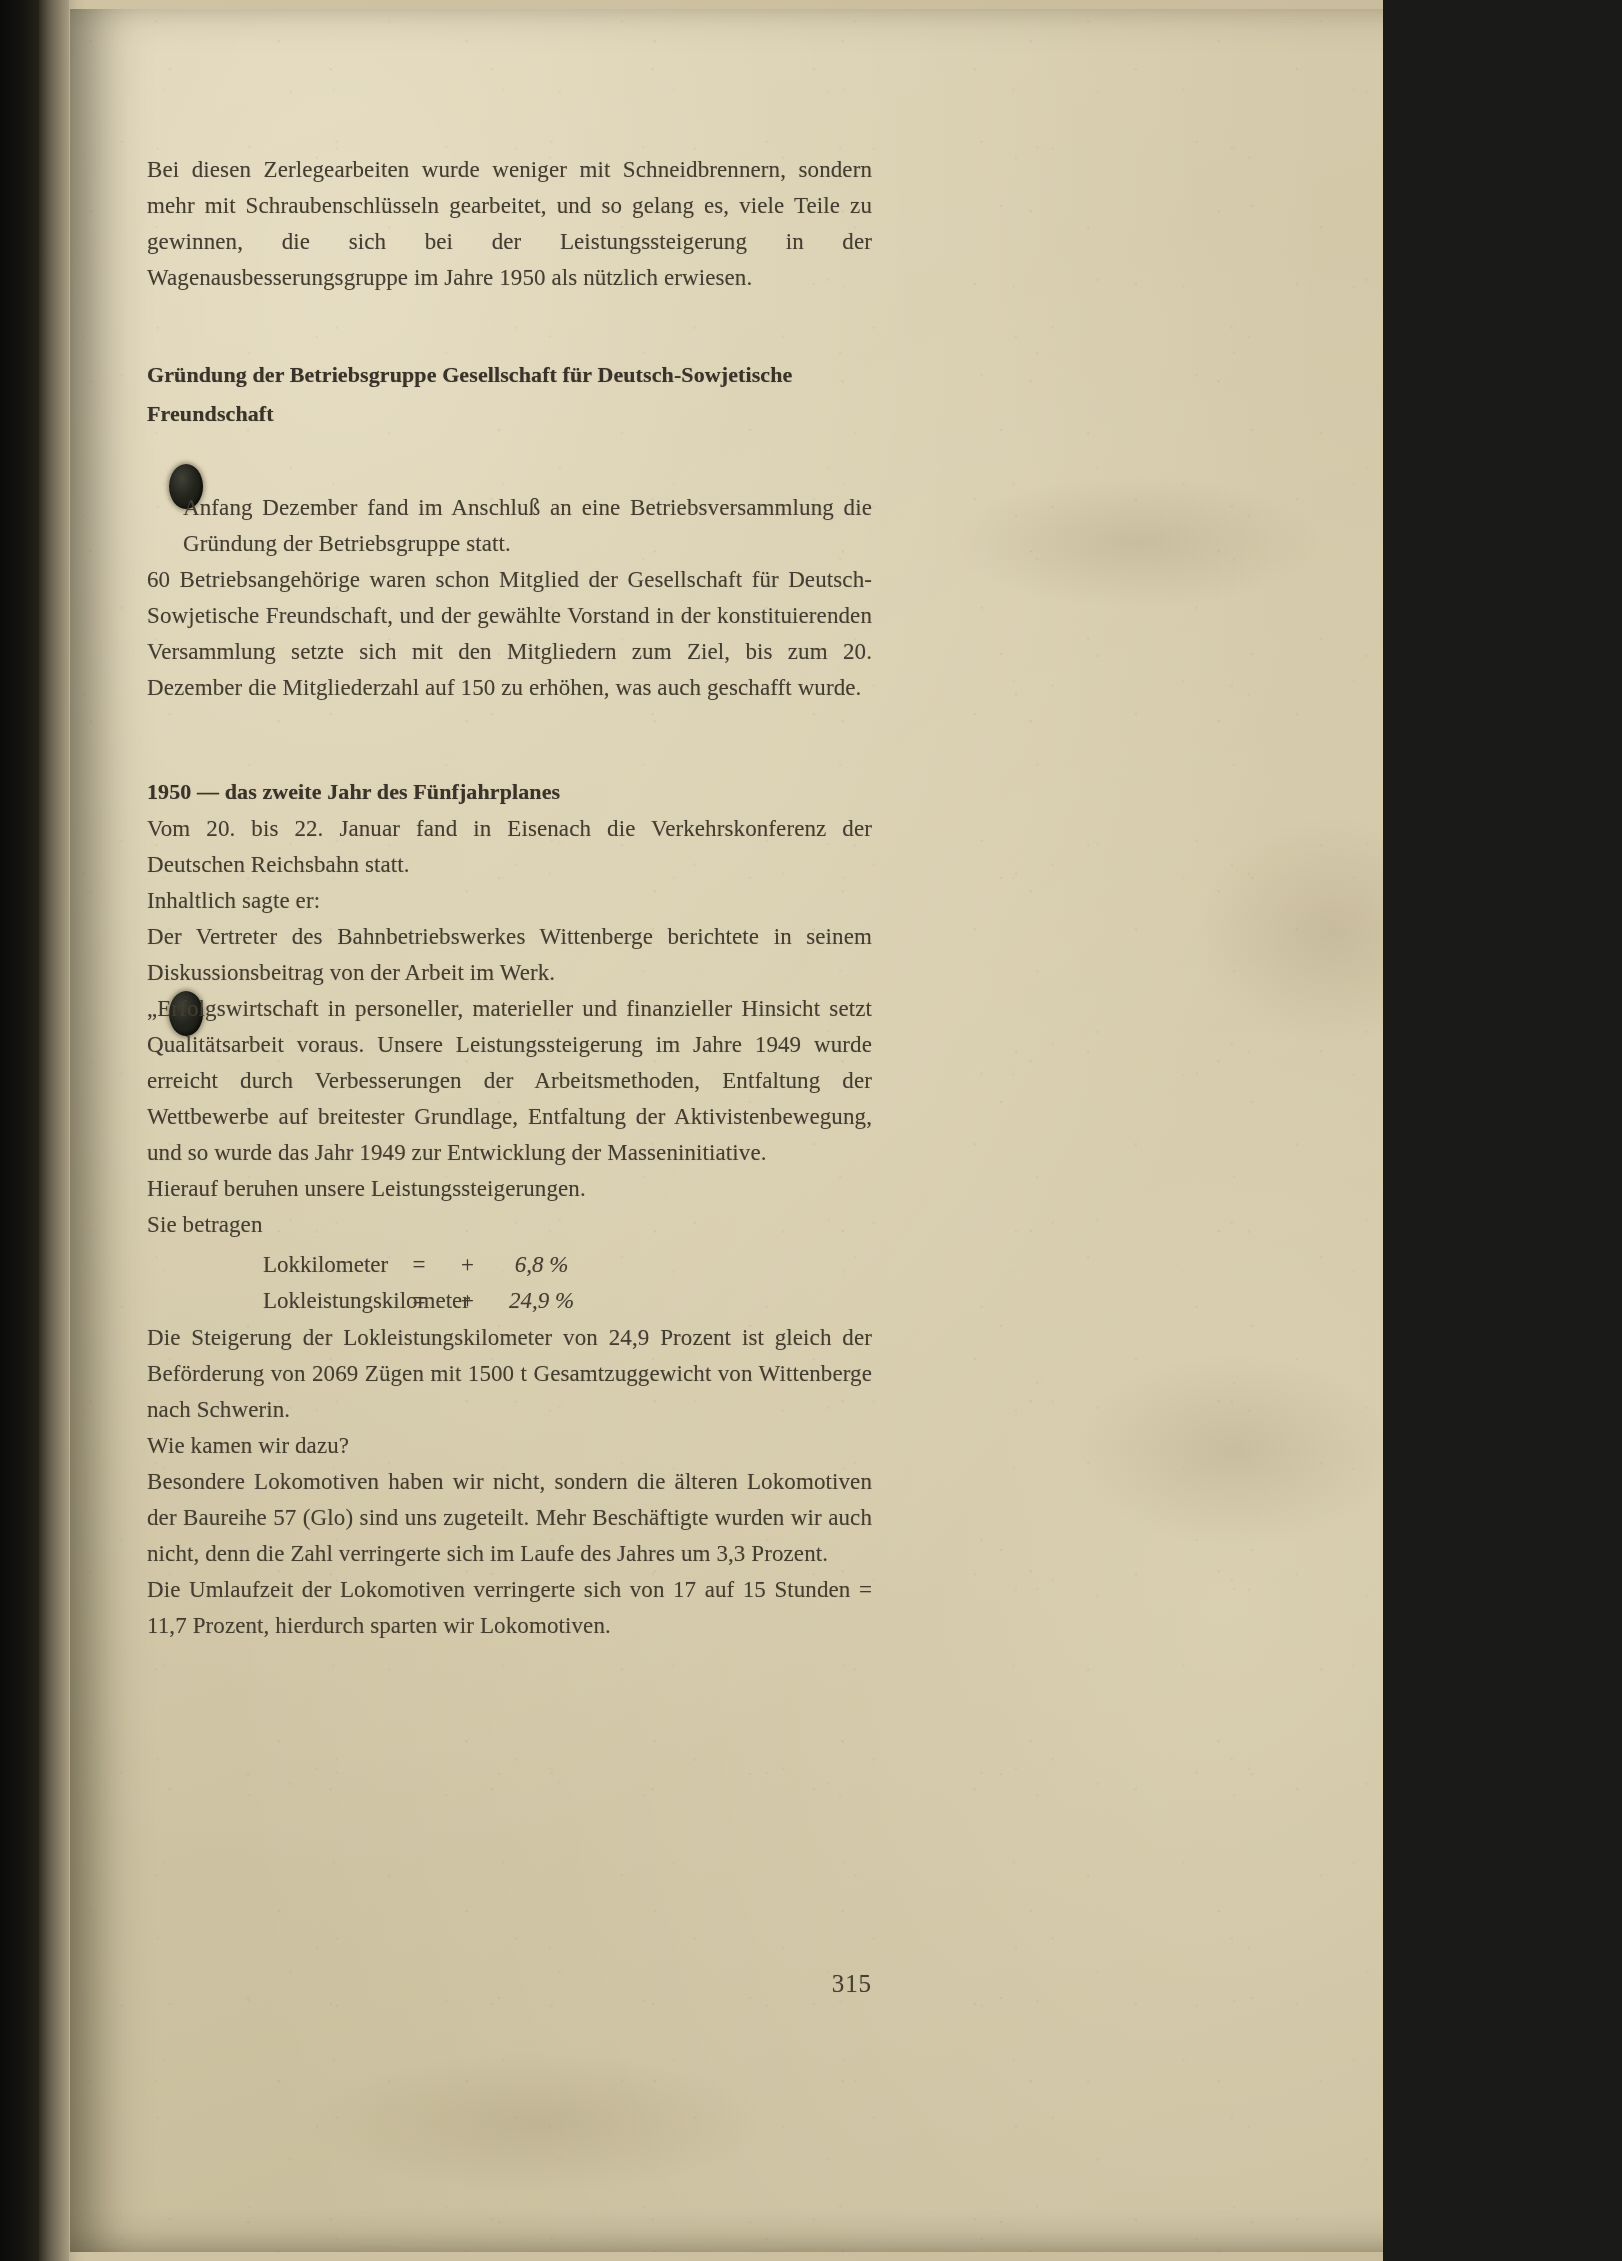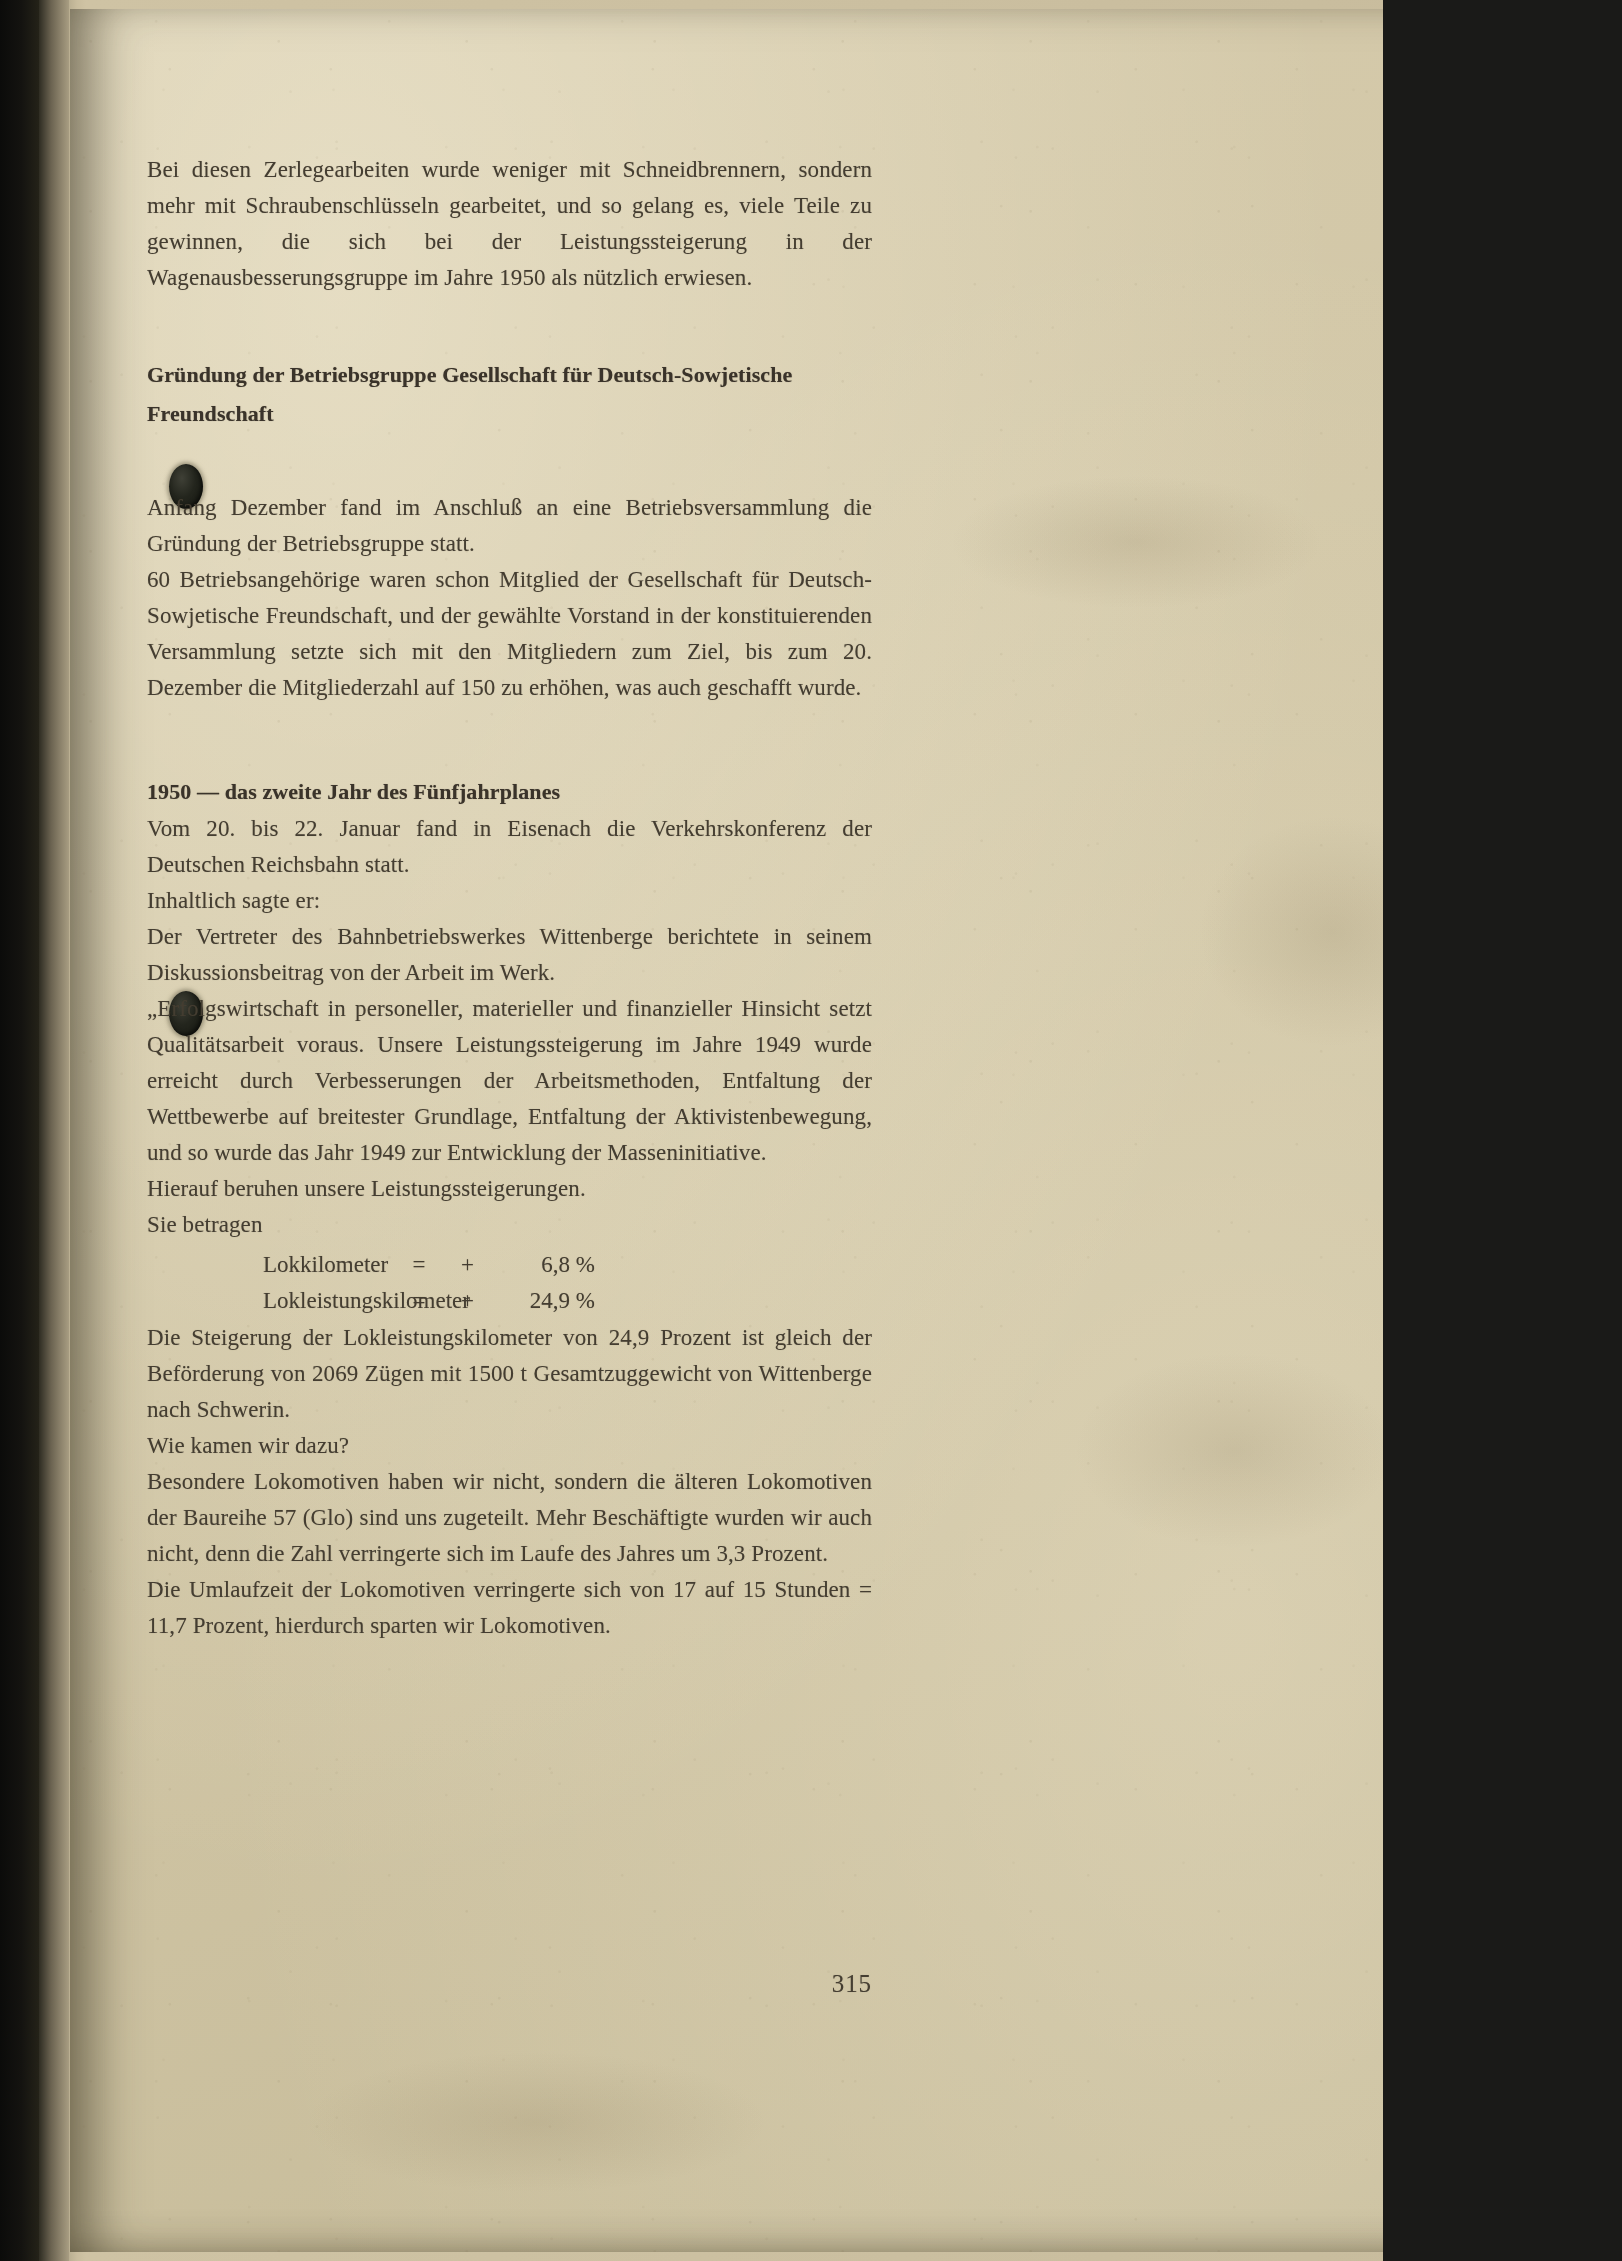--- a/index.html
+++ b/index.html
@@ -129,39 +129,39 @@
     text-align: left;
     line-height: 39px;
     color: #3a332a;
     letter-spacing: 0.1px;
     margin: 0;
     text-shadow: 0 0 0.9px rgba(60,52,38,.45);
   }
   .heading-block-1 { margin-top: 59px; }
   .heading-block-2 { margin-top: 66px; margin-bottom: 0; }
 
-  .after-heading-1 { margin-top: 57px; }
+  .after-heading-1 { margin-top: 57px; margin-left: 36px; }
   .after-heading-2 { }
 
   .stats {
     margin: 3.6px 0 0 0;
     padding: 0;
     list-style: none;
   }
   .stat-row {
     display: flex;
     font-size: 23px;
     line-height: 36px;
     color: #443d31;
     text-shadow: 0 0 0.9px rgba(70,62,46,.30);
   }
   .stat-label { width: 244px; padding-left: 116px; box-sizing: border-box; }
   .stat-eq    { width: 56px; text-align: center; }
   .stat-sign  { width: 41px; text-align: center; }
-  .stat-val   { width: 107px; text-align: right; }
+  .stat-val   { width: 107px; text-align: center; font-style: italic; }
 
   .pagenum {
     position: absolute;
     right: 0;
     top: 1818px;
     font-size: 25px;
     color: #453e32;
     letter-spacing: 0.9px;
     text-shadow: 0 0 0.9px rgba(70,62,46,.30);
   }

